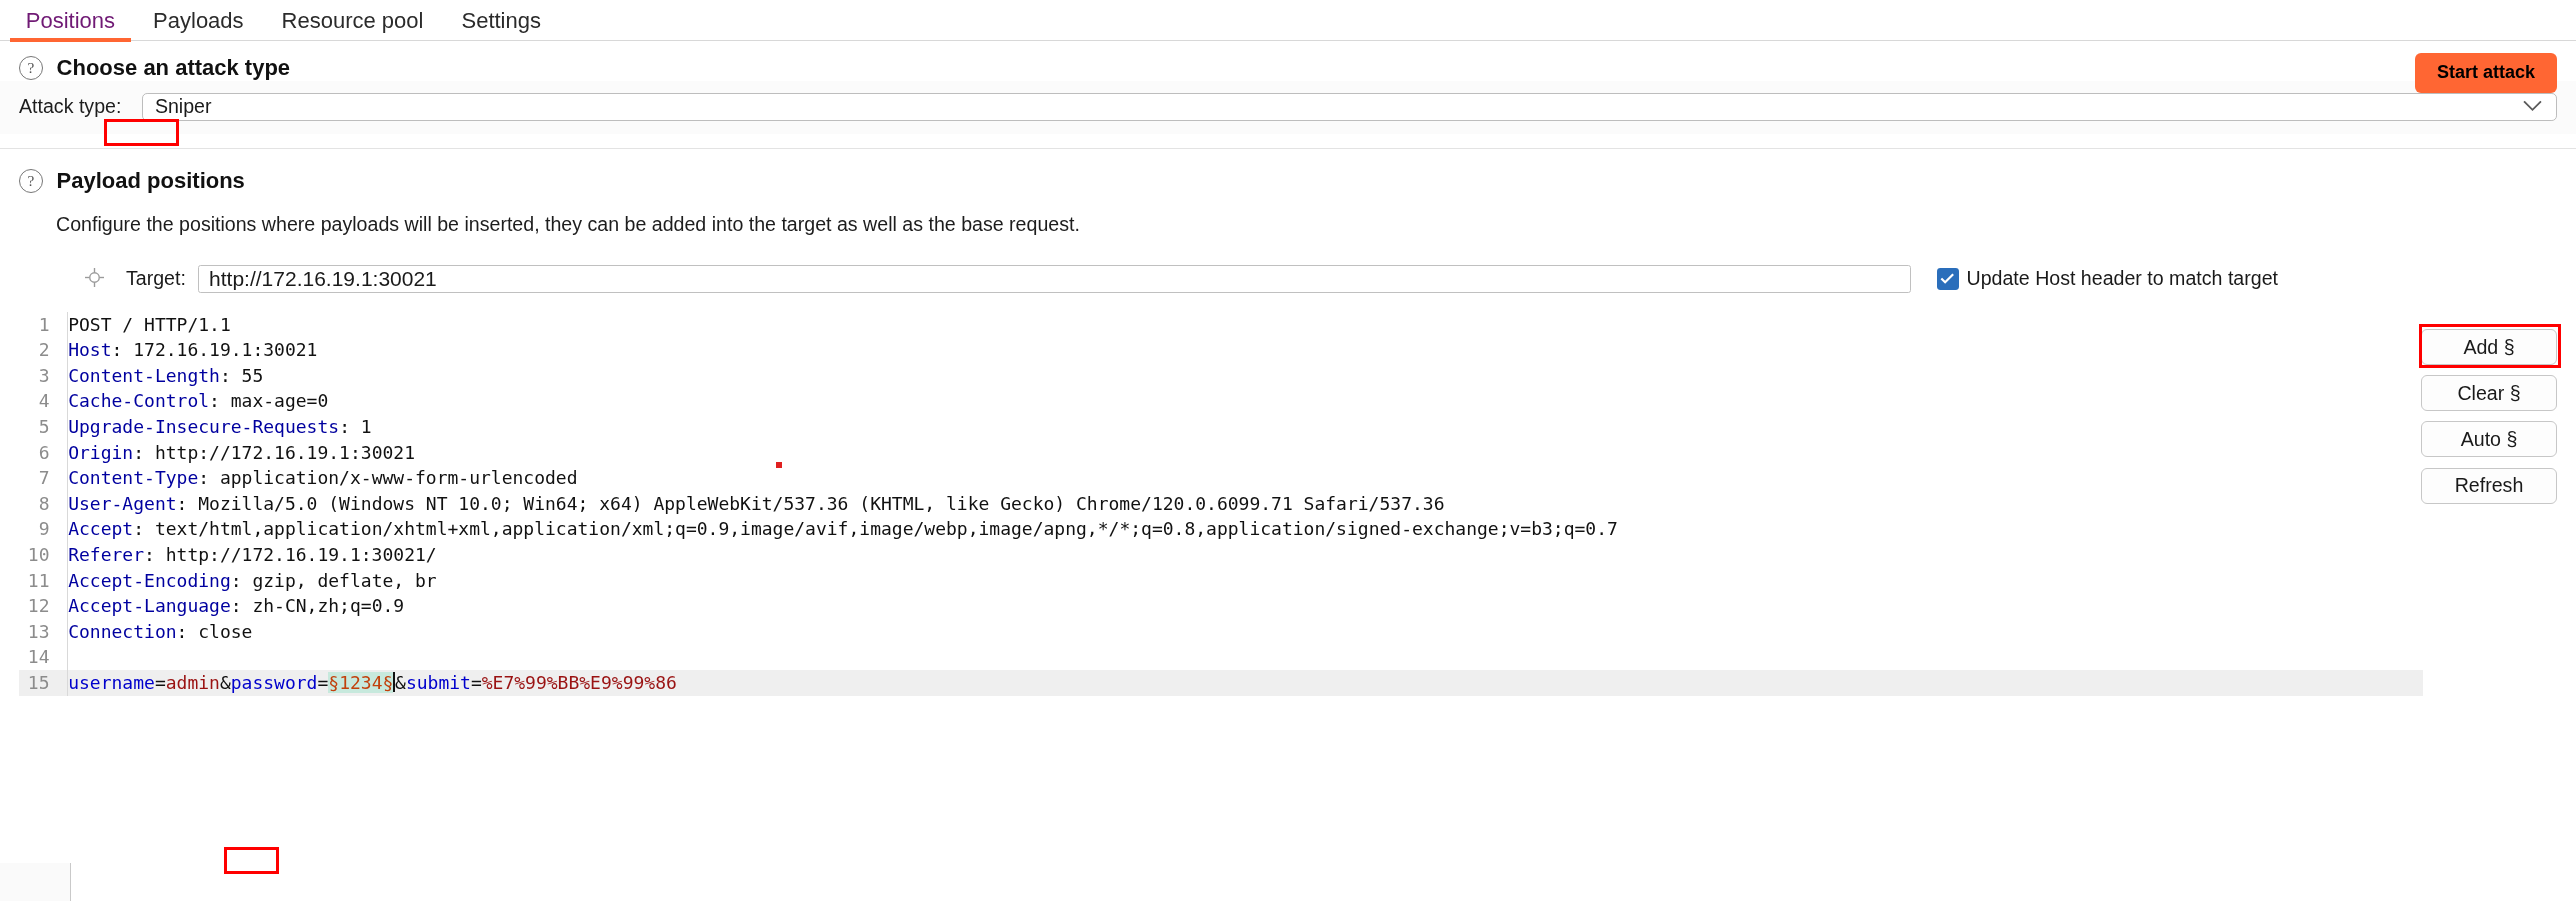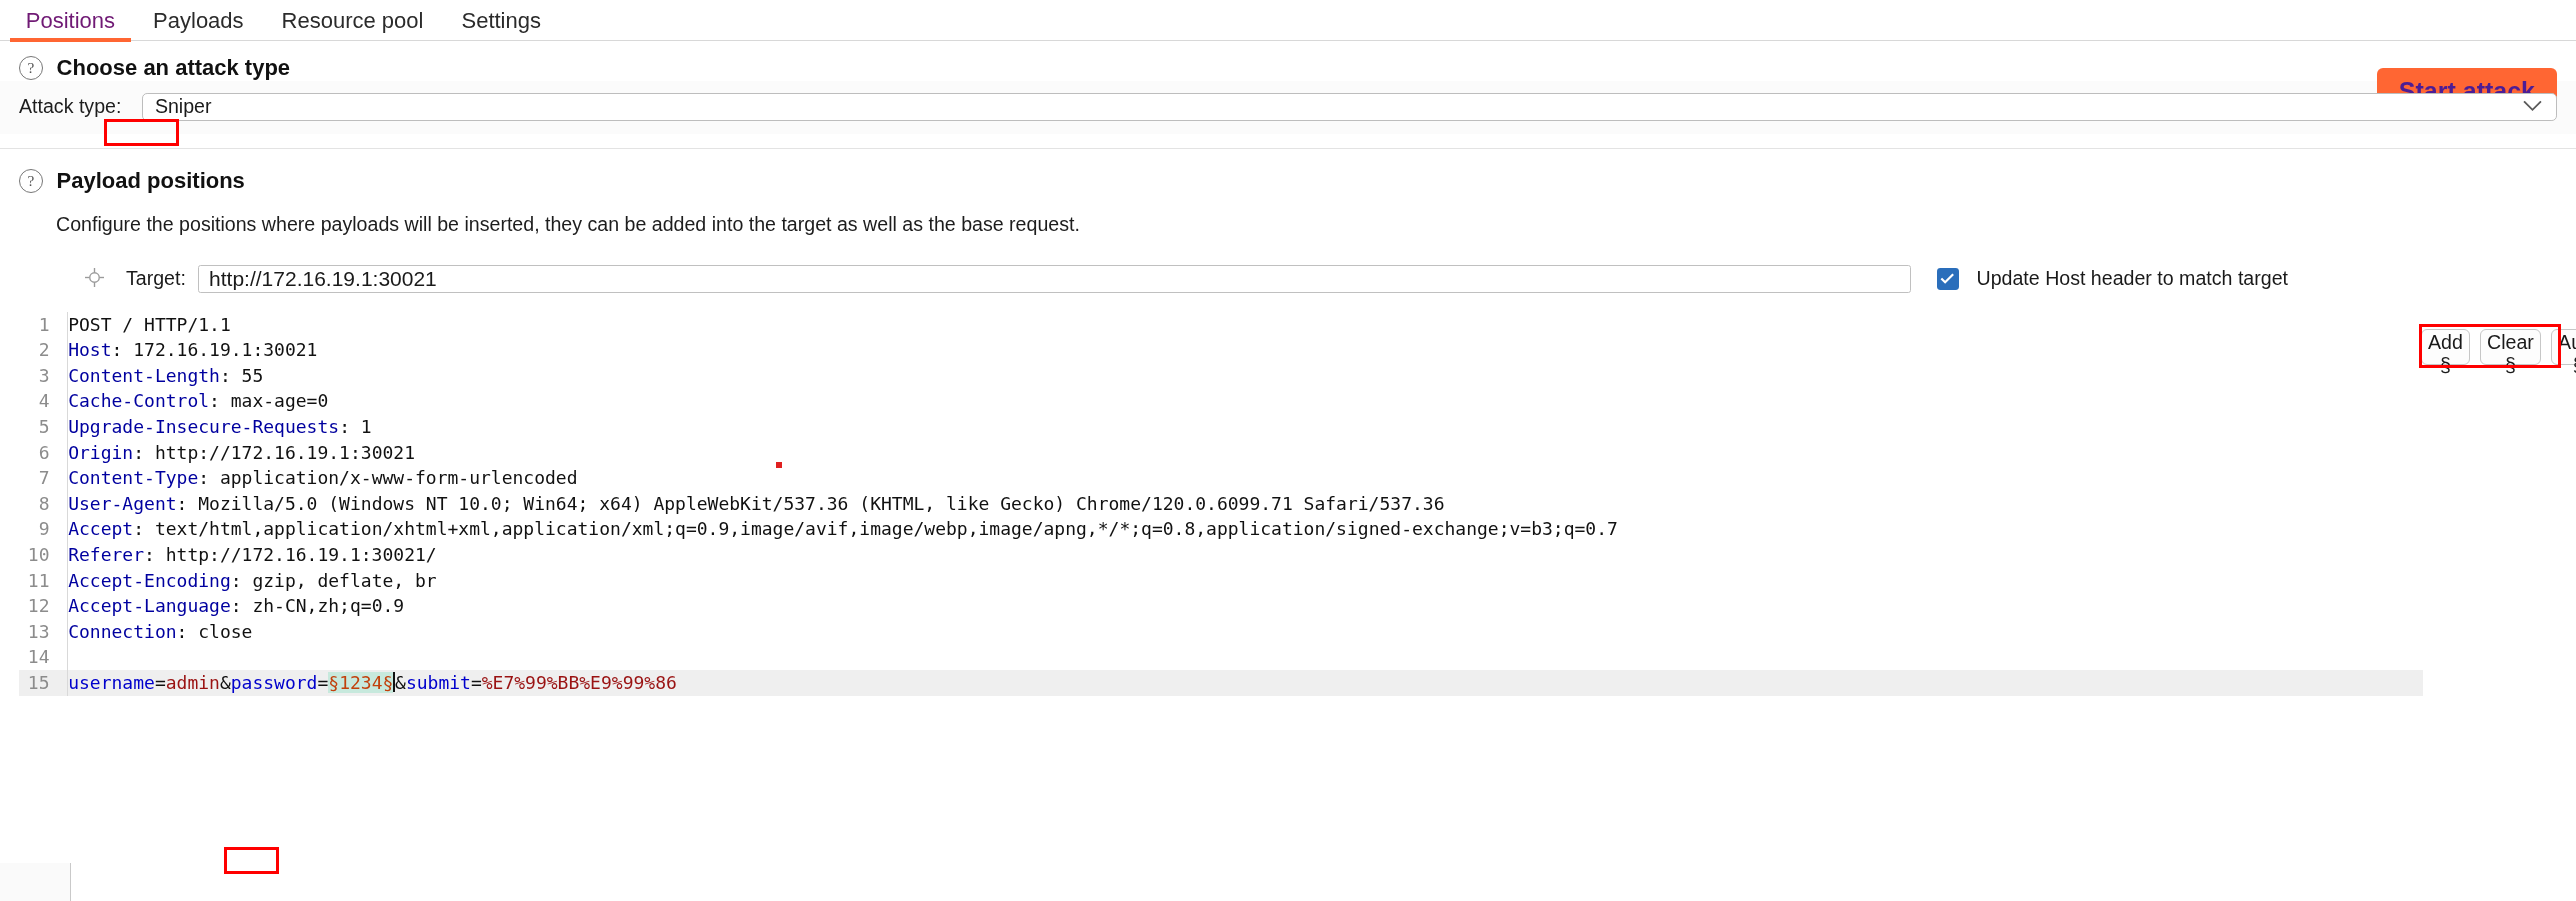--- a/index.html
+++ b/index.html
@@ -110,24 +110,24 @@
   .anno {
     position: absolute;
     border: 3.4px solid #ff0000;
     pointer-events: none;
     z-index: 40;
   }
 
   
   .start-btn {
     position: absolute;
-    right: 19px; top: 68px;
+    right: 19px; top: 53px;
     background: #ff6633;
-    color: #4c1d95;
-    font-size: 25px;
+    color: #000000;
+    font-size: 18px;
     font-weight: bold;
     border: none;
     border-radius: 6px;
     padding: 9.4px 22px;
     cursor: pointer;
     white-space: nowrap;
     font-family: "Liberation Sans", sans-serif;
   }
 
   
@@ -159,21 +159,21 @@
     background: #ffffff;
     font-size: 21px;
     color: #1a1a1a;
     padding: 0 10.2px;
     font-family: "Liberation Sans", sans-serif;
     outline: none;
   }
   .chk-wrap {
     display: flex;
     align-items: center;
-    gap: 18px;
+    gap: 8px;
     margin-left: 25.6px;
     cursor: pointer;
     text-align: right;
   }
   .chk {
     width: 22px; height: 22px;
     border-radius: 3.4px;
     background: #2a6ebb;
     display: flex; align-items: center; justify-content: center;
     flex: 0 0 auto;
@@ -184,21 +184,21 @@
     color: #1a1a1a;
     white-space: nowrap;
   }
 
   
   .side-btns {
     position: absolute;
     right: 19px; top: 329px;
     width: 136px;
     display: flex;
-    flex-direction: row;
+    flex-direction: column;
     gap: 10.2px;
     z-index: 20;
   }
   .side-btn {
     height: 36px;
     border: 0.9px solid #c7c7c7;
     border-radius: 6px;
     background: #fdfdfd;
     font-size: 19.6px;
     color: #1a1a1a;

